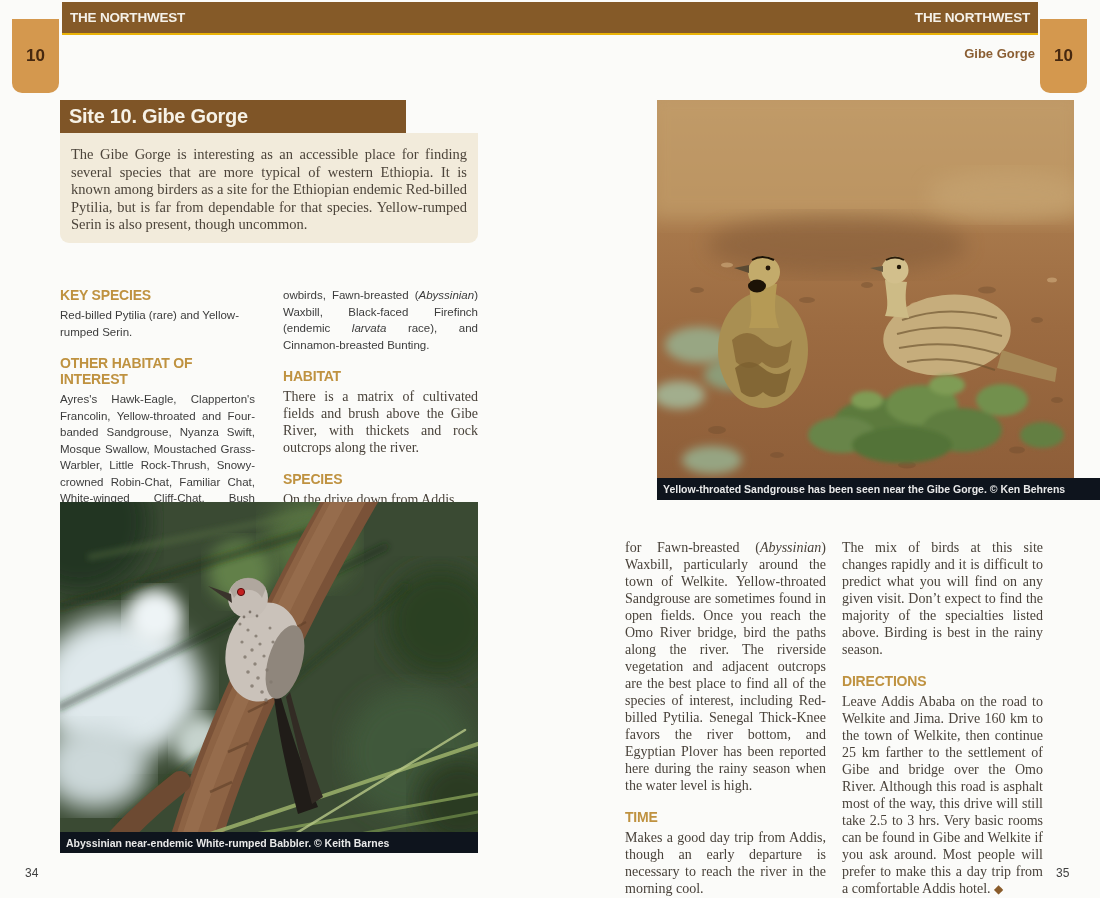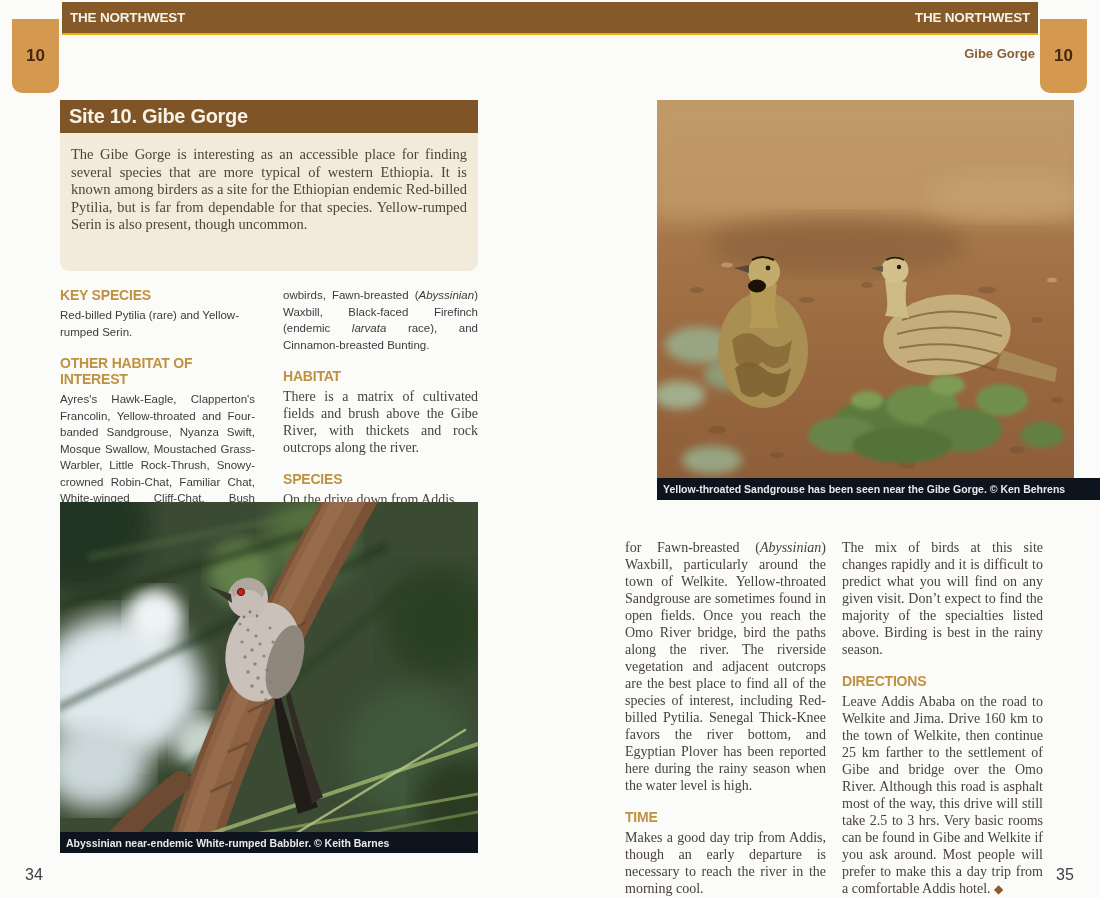--- a/index.html
+++ b/index.html
@@ -15,25 +15,25 @@
   .topbar-title { color:#f5f1e8; font-weight:700; font-size:13.5px; letter-spacing:-0.2px; }
   .tab { position:absolute; top:19px; width:47px; height:74px; background:#d4984e;
          border-radius:0 0 10px 10px; display:flex; align-items:center; justify-content:center; }
   .tab-left { left:12px; }
   .tab-right { left:1040px; }
   .tab span { color:#46280f; font-weight:700; font-size:17px; }
   .subtitle-right { position:absolute; top:46px; left:625px; width:410px;
                     text-align:right; color:#8a5e33; font-weight:700; font-size:13px; }
 
   
-  .site-title-bar { position:absolute; left:60px; top:100px; width:418px; height:33px;
+  .site-title-bar { position:absolute; left:60px; top:100px; width:346px; height:33px;
                     background:#7f5527; display:flex; align-items:center; }
   .site-title-bar h1 { color:#f7f2e6; font-size:20px; font-weight:700;
                        letter-spacing:-0.3px; padding-left:9px; }
-  .intro-box { position:absolute; left:60px; top:133px; width:418px; height:138px;
+  .intro-box { position:absolute; left:60px; top:133px; width:418px; height:110px;
                background:#f2ebdb; border-radius:0 0 9px 9px; }
   .intro-box p { margin:13px 11px 0 11px; font-family:"Liberation Serif", serif;
                  font-size:14.5px; line-height:17.5px; text-align:justify; color:#4c443a; }
 
   .cols { position:absolute; display:flex; }
   .lp-cols { left:60px; top:287px; width:418px; gap:28px; }
   .rp-cols { left:625px; top:539px; width:418px; gap:16px; }
   .col { flex:1; }
   .col h3 { font-size:14px; font-weight:700; color:#bf9240; letter-spacing:-0.2px;
             margin:15px 0 4px 0; }
@@ -48,21 +48,21 @@
   
   figure { position:absolute; }
   .fig-left  { left:60px; top:502px; width:418px;text-align:right; }
   .fig-right { left:657px; top:100px; width:488px; }
   figure svg { display:block; }
   figcaption { background:#0e141d; color:#e9e9e9; font-size:10.5px; font-weight:600;
                padding:0 6px; display:flex; align-items:center; }
   .fig-left figcaption { height:21px; }
   .fig-right figcaption { height:22px; }
 
-  .pagenum { position:absolute; top:866px; font-size:16px; color:#3f3f3f; }
+  .pagenum { position:absolute; top:866px; font-size:12px; color:#3f3f3f; }
   .pagenum-left { left:25px; }
   .pagenum-right { left:1056px; }
 </style>
 </head>
 <body>
 
 <div class="spread">
 
   <div class="topbar">
     <span class="topbar-title">THE NORTHWEST</span>

